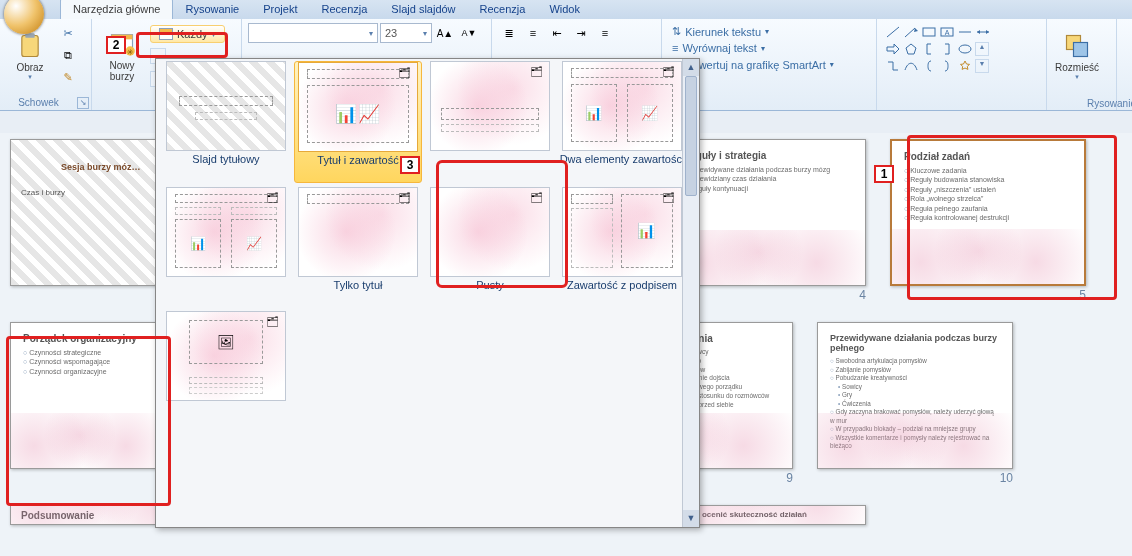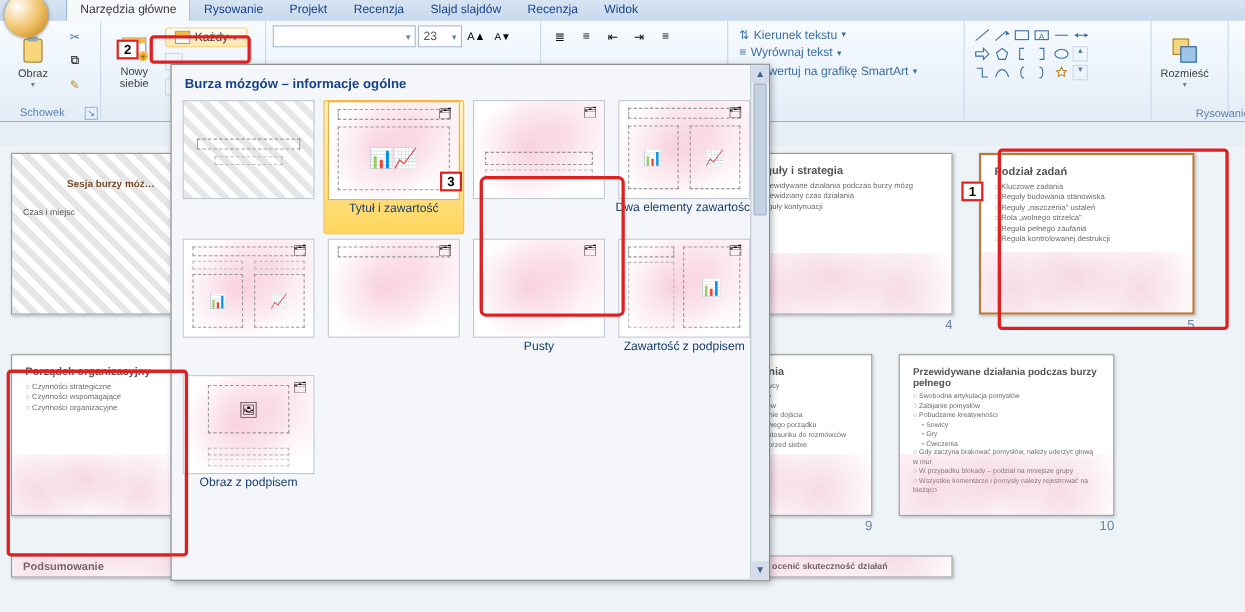--- a/index.html
+++ b/index.html
@@ -108,21 +108,21 @@
   <div class="group" style="width:150px">
     <div style="display:flex;gap:4px">
       <div class="big-btn">
         <svg class="ico" viewBox="0 0 24 24">
             <rect x="3" y="4" width="18" height="14" fill="#fff" stroke="#8aa0bb"></rect>
             <rect x="3" y="4" width="18" height="4" fill="#f4b84a"></rect>
             <circle cx="19" cy="18" r="4" fill="#f7c04a"></circle>
             <text x="19" y="21" font-size="7" text-anchor="middle" fill="#7a5200">✳</text>
           </svg>
         <span style="white-space:pre-line;text-align:center;line-height:1.1">Nowy
-siebie</span>
+burzy</span>
       </div>
       <div style="display:flex;flex-direction:column;gap:3px;padding-top:2px">
         <div class="layout-btn">
           <span style="display:inline-block;width:14px;height:12px;border:1px solid #8aa0bb;background:linear-gradient(#f4b84a 30%,#fff 30%)"></span>
           <span>Każdy</span>
           <span style="font-size:8px;color:#5a7fad">▾</span>
         </div>
         <div class="small-btn" style="width:auto;justify-content:flex-start">
             <span class="tiny-ico"></span>
           </div>
@@ -131,21 +131,21 @@
           </div>
       </div>
     </div>
   </div>
 
   <div class="group" style="width:250px">
     <div class="row">
       <div class="fake-input" style="width:130px">
           <span style="margin-left:auto;font-size:8px;color:#5a7fad">▾</span>
         </div>
-      <div class="fake-input" style="width:40px">
+      <div class="fake-input" style="width:52px">
           <span>23</span>
           <span style="margin-left:auto;font-size:8px;color:#5a7fad">▾</span>
         </div>
       <div class="small-btn">
           <span style="font-size:10px">A▲</span>
         </div>
       <div class="small-btn">
           <span style="font-size:9px">A▼</span>
         </div>
     </div>
@@ -267,21 +267,21 @@
       <span style="font-size:7px;color:#5a7fad">▾</span>
     </div>
     <div class="group-label" style="right:-60px"><span>Rysowanie</span></div>
   </div>
 </div>
 
 <div class="sorter">
   <div class="slide">
     <div class="slide-thumb maze">
       <div style="position:absolute;top:22px;left:50px;font-size:9px;color:#7a4a2a;font-weight:bold">Sesja burzy móz…</div>
-      <div style="position:absolute;top:48px;left:10px;font-size:8px;color:#555">Czas i miejsc</div>
+      <div style="position:absolute;top:48px;left:10px;font-size:8px;color:#555">Czas i burzy</div>
     </div>
     <div class="slide-num"></div>
   </div>
 
   <div class="slide" style="visibility:hidden"></div>
   <div class="slide" style="visibility:hidden"></div>
 
   <div class="slide">
     <div class="slide-thumb swirl">
       <div class="slide-title">Reguły i strategia</div>
@@ -374,27 +374,27 @@
     </div>
   </div>
   <div class="slide">
     <div class="slide-thumb swirl" style="height:20px;padding:4px 10px">
       <div class="slide-title" style="font-size:8px">Czas ocenić skuteczność działań</div>
     </div>
   </div>
 </div>
 
 <div class="gallery">
-  <div class="gallery-title">Burza mózgów – informacje ogólne</div>
   <div class="gallery-grid">
     <div class="layout-item">
       <div class="layout-thumb maze">
           <div style="position:absolute;top:34px;left:12px;right:12px;height:10px;border:1px dashed #999"></div>
           <div style="position:absolute;top:50px;left:28px;right:28px;height:8px;border:1px dashed #bbb"></div>
         </div>
+      <div class="layout-caption">Slajd tytułowy</div>
     </div>
     <div class="layout-item selected">
       <div class="layout-thumb pinkish">
           <div style="position:absolute;top:6px;left:8px;right:8px;height:10px;border:1px dashed #999"></div>
           <div style="position:absolute;top:22px;left:8px;right:8px;bottom:8px;border:1px dashed #999;display:flex;align-items:center;justify-content:center">
             <span style="font-size:18px">📊📈</span>
           </div>
           <span style="position:absolute;top:4px;right:6px;font-size:10px">🗂</span>
         </div>
       <div class="layout-caption">Tytuł i zawartość</div>
@@ -423,20 +423,21 @@
           <div style="position:absolute;top:31px;left:8px;width:46px;bottom:8px;border:1px dashed #999;display:flex;align-items:center;justify-content:center;font-size:13px">📊</div>
           <div style="position:absolute;top:31px;right:8px;width:46px;bottom:8px;border:1px dashed #999;display:flex;align-items:center;justify-content:center;font-size:13px">📈</div>
           <span style="position:absolute;top:4px;right:6px;font-size:10px">🗂</span>
         </div>
     </div>
     <div class="layout-item">
       <div class="layout-thumb pinkish">
           <div style="position:absolute;top:6px;left:8px;right:8px;height:10px;border:1px dashed #999"></div>
           <span style="position:absolute;top:4px;right:6px;font-size:10px">🗂</span>
         </div>
+      <div class="layout-caption">Tylko tytuł</div>
     </div>
     <div class="layout-item">
       <div class="layout-thumb pinkish">
           <span style="position:absolute;top:4px;right:6px;font-size:10px">🗂</span>
         </div>
       <div class="layout-caption">Pusty</div>
     </div>
     <div class="layout-item">
       <div class="layout-thumb pinkish">
           <div style="position:absolute;top:6px;left:8px;width:42px;height:10px;border:1px dashed #999"></div>
@@ -446,21 +447,20 @@
         </div>
       <div class="layout-caption">Zawartość z podpisem</div>
     </div>
     <div class="layout-item">
       <div class="layout-thumb pinkish">
           <div style="position:absolute;top:8px;left:22px;right:22px;height:44px;border:1px dashed #999;display:flex;align-items:center;justify-content:center;font-size:14px">🖼</div>
           <div style="position:absolute;bottom:16px;left:22px;right:22px;height:7px;border:1px dashed #bbb"></div>
           <div style="position:absolute;bottom:6px;left:22px;right:22px;height:7px;border:1px dashed #ccc"></div>
           <span style="position:absolute;top:4px;right:6px;font-size:10px">🗂</span>
         </div>
-      <div class="layout-caption">Obraz z podpisem</div>
     </div>
   </div>
   <div class="gallery-scroll">
     <div class="up">▲</div>
     <div class="thumbbar"></div>
     <div class="down">▼</div>
   </div>
 </div>
 
 <div class="red-box" style="top:32px;left:136px;width:92px;height:26px"></div>

